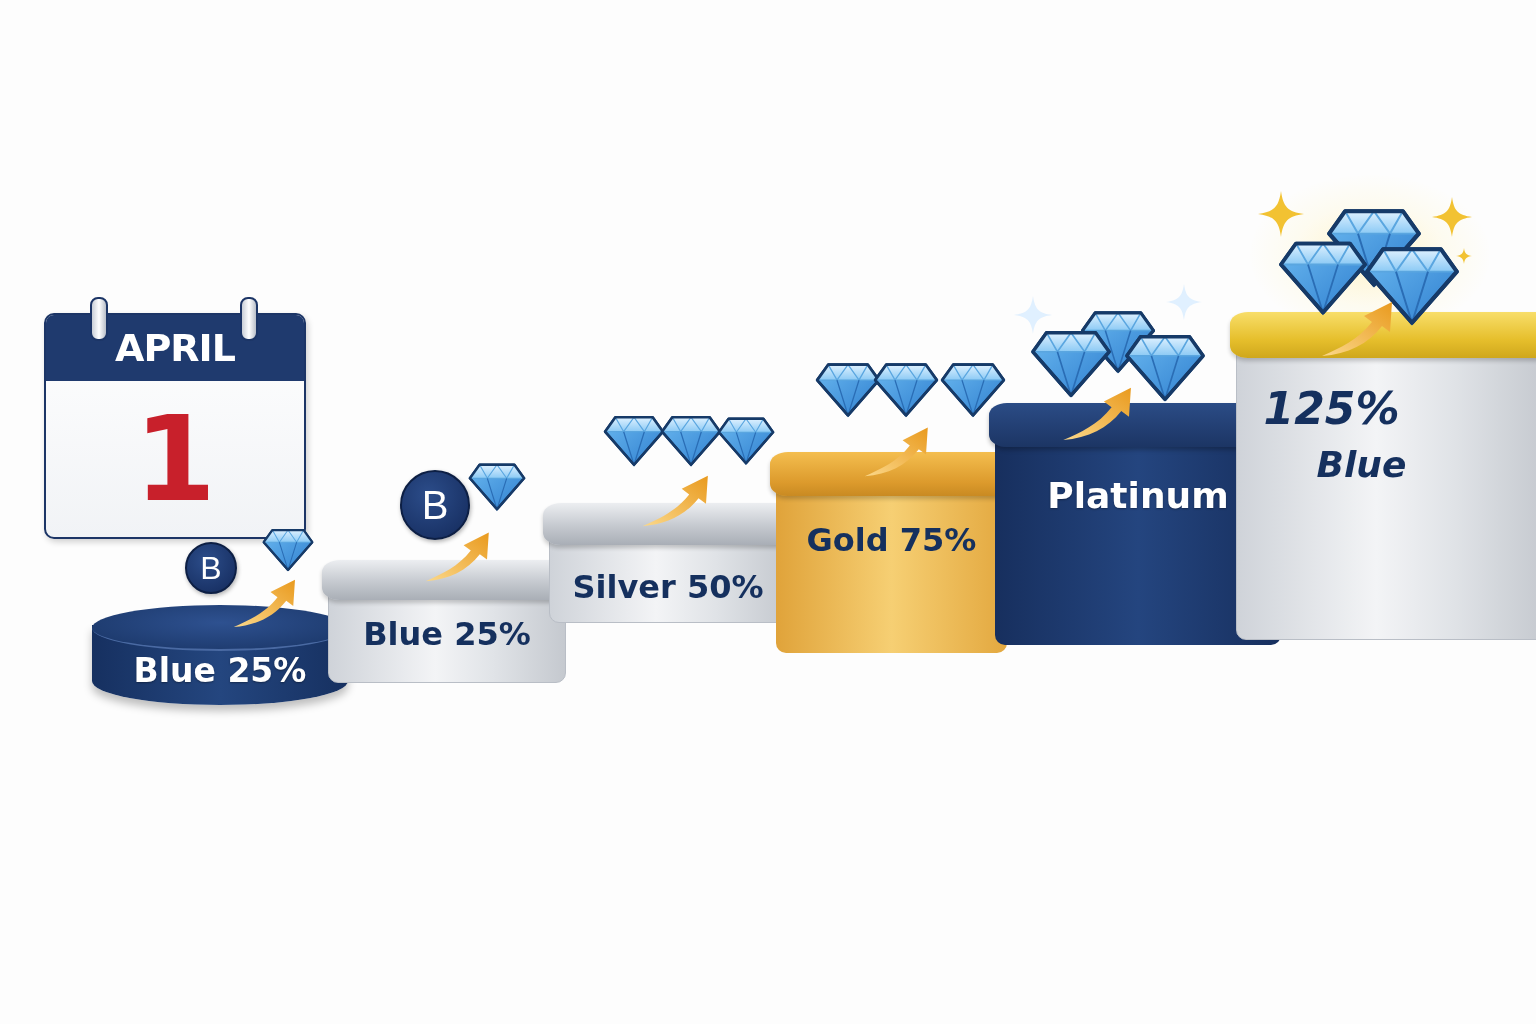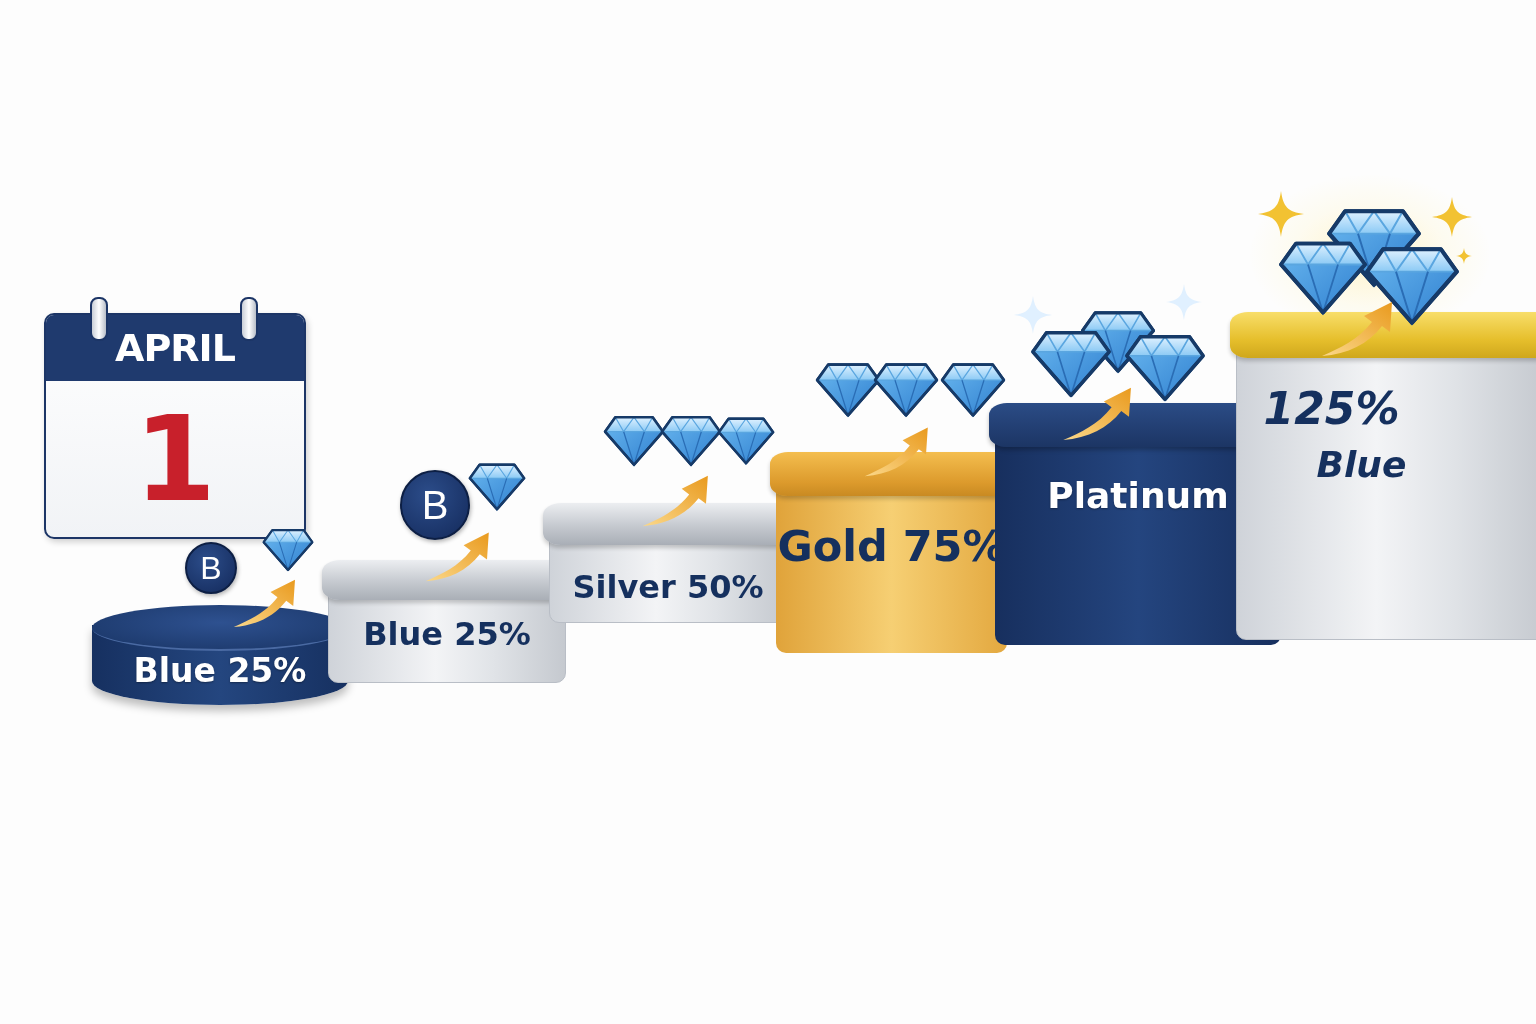--- a/index.html
+++ b/index.html
@@ -174,21 +174,21 @@
 <svg class="gem" style="left:717px; top:415px;" width="58" height="52">
     <use href="#diamond"></use>
   </svg>
 <svg class="arrow" style="left:640px; top:472px;" width="76" height="56">
     <use href="#arrowSym"></use>
   </svg>
 
 <div class="step" style="left:776px; top:452px; width:231px; height:201px;">
   <div class="body gold-body" style="top:16px;"></div>
   <div class="lid gold-lid" style="top:0; height:44px;"></div>
-  <div class="label txt-navy" style="top:72px; font-size:43px;">Gold 75%</div>
+  <div class="label txt-navy" style="top:72px; font-size:32px;">Gold 75%</div>
 </div>
 <svg class="gem" style="left:815px; top:362px;" width="66" height="56">
     <use href="#diamond"></use>
   </svg>
 <svg class="gem" style="left:873px; top:362px;" width="66" height="56">
     <use href="#diamond"></use>
   </svg>
 <svg class="gem" style="left:940px; top:362px;" width="66" height="56">
     <use href="#diamond"></use>
   </svg>

